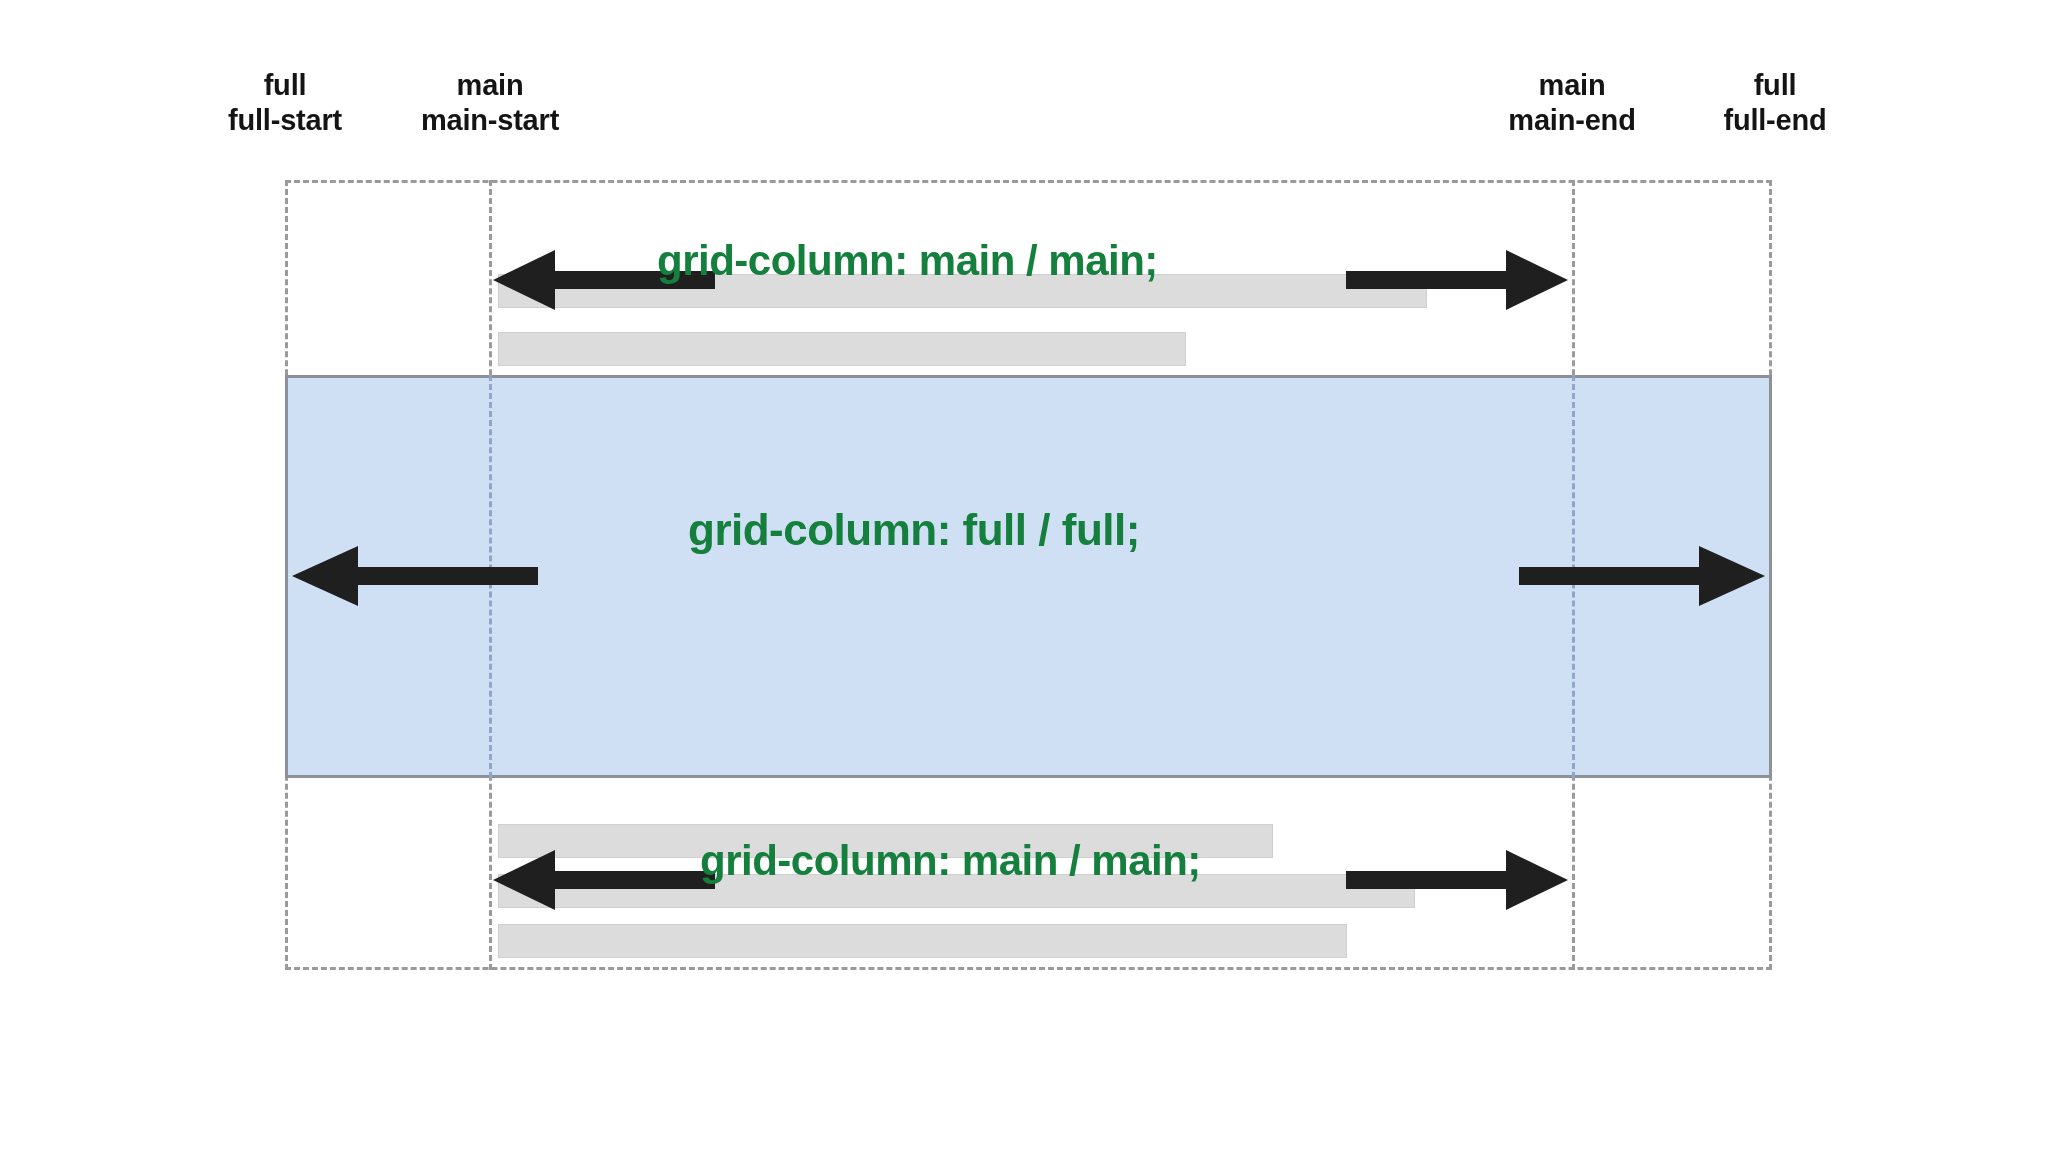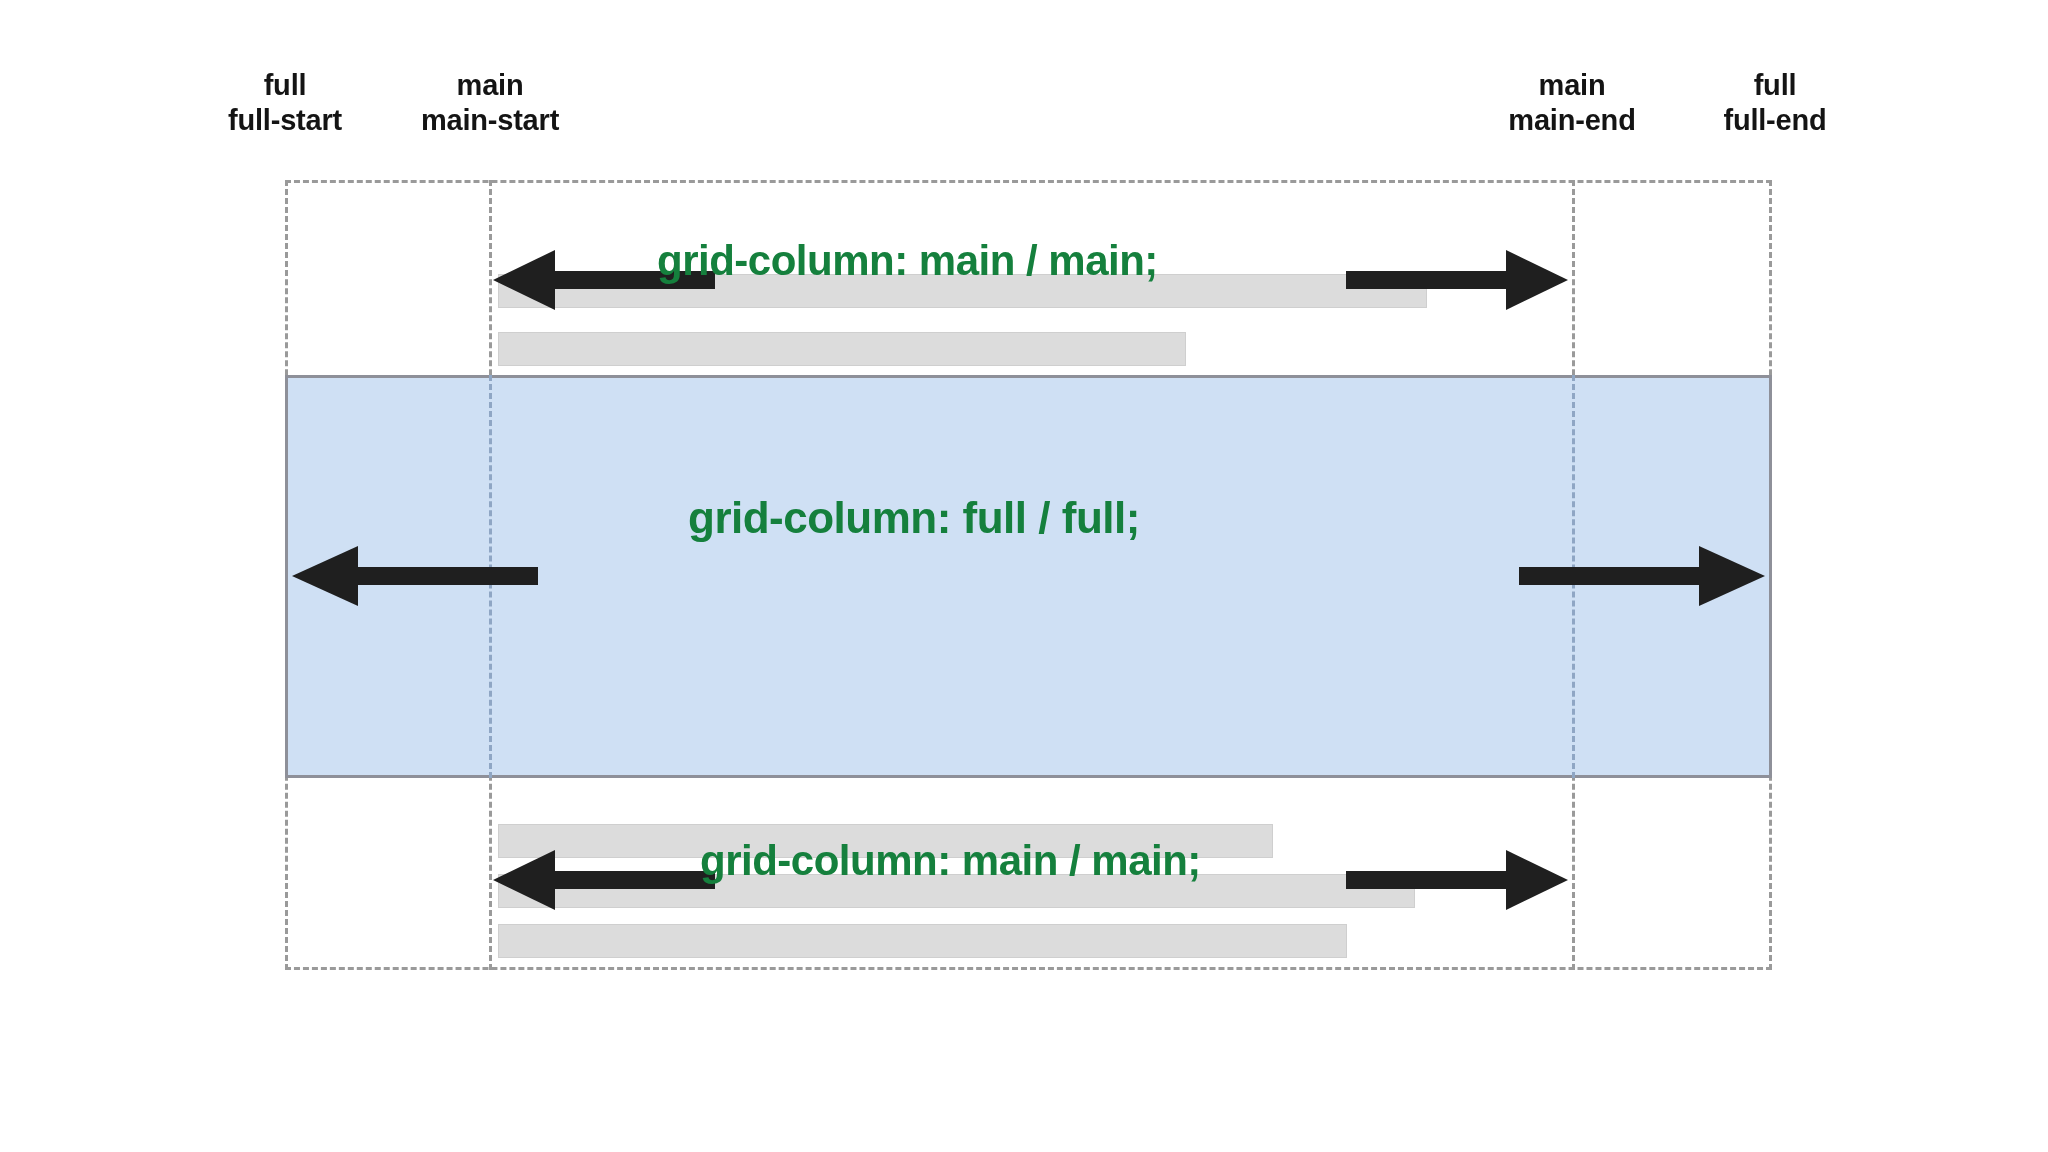--- a/index.html
+++ b/index.html
@@ -109,21 +109,21 @@
   .caption {
     position: absolute;
     font-weight: bold;
     font-size: 42px;
     line-height: 1;
     color: #15803d;
     white-space: nowrap;
     letter-spacing: -0.5px;
   }
   #caption-top    { left: 657px;  top: 240px; }
-  #caption-middle { left: 688px;  top: 496px; }
+  #caption-middle { left: 688px;  top: 508px; }
   #caption-bottom { left: 700px;  top: 840px; }
   #caption-middle { font-size: 44px; }
 </style>
 </head>
 <body>
 
 <div id="stage">
 
   <div class="col-label" id="label-full-start">
     <span class="l1">full</span>

